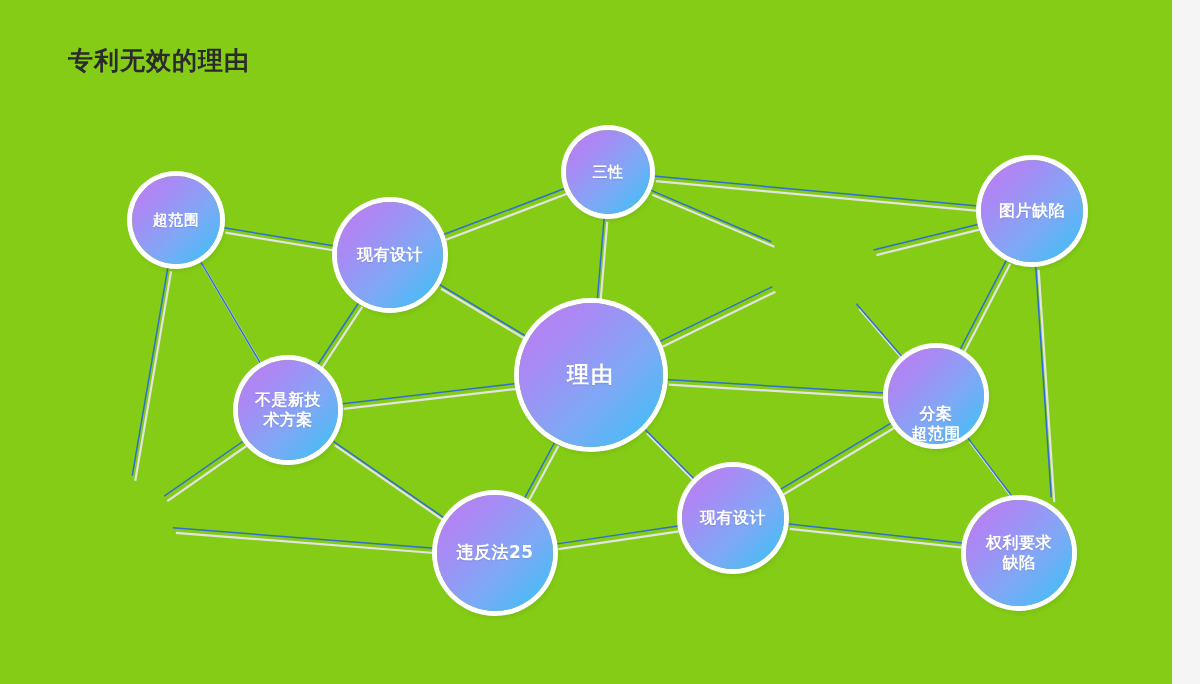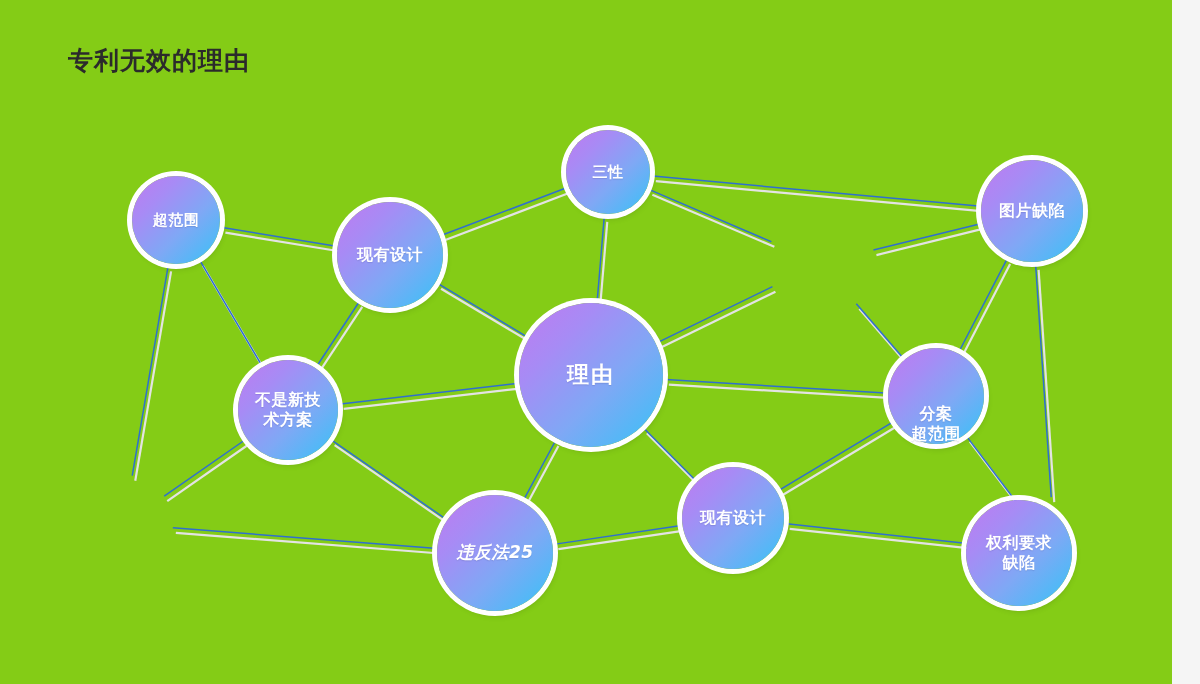--- a/index.html
+++ b/index.html
@@ -63,21 +63,21 @@
   .node-label {
     color: #ffffff;
     font-weight: bold;
     line-height: 1.25;
     letter-spacing: 0.5px;
     text-shadow: 0 1px 1px rgba(60,60,120,0.18);
     user-select: none;
     white-space: pre-line;
   }
   .node-center .node-label { font-size: 22px; letter-spacing: 2px; }
-  .node-lg .node-label { font-size: 17px; font-style: italic; }
+  .node-lg .node-label { font-size: 17px; }
   .node-md .node-label { font-size: 16px; }
   .node-sm .node-label { font-size: 15px; }
 </style>
 </head>
 <body>
 
 <div id="page">
 
   <div id="page-title">专利无效的理由</div>
 

